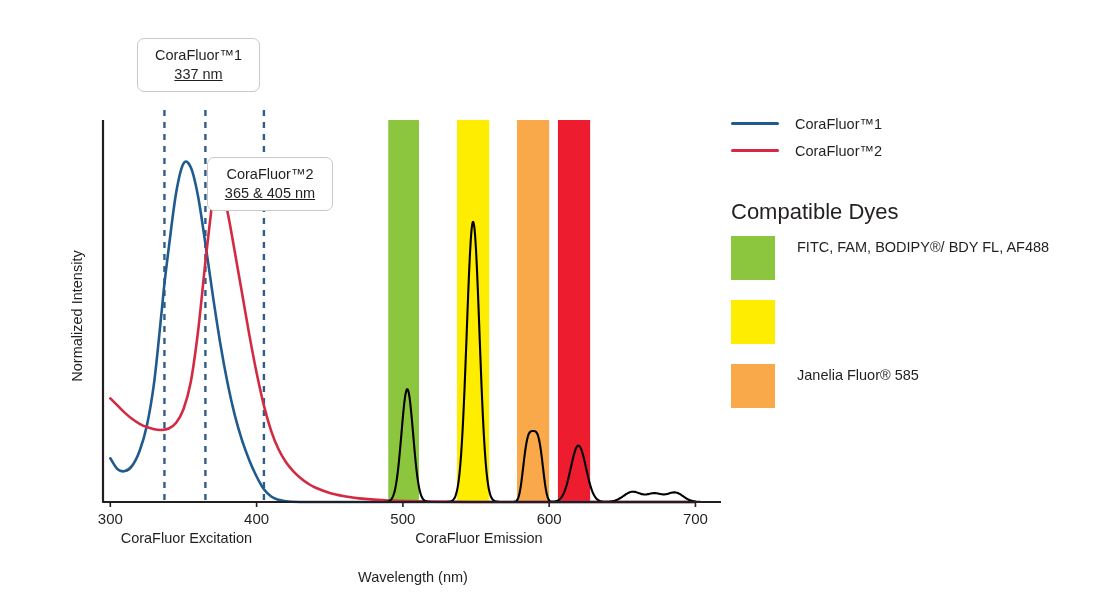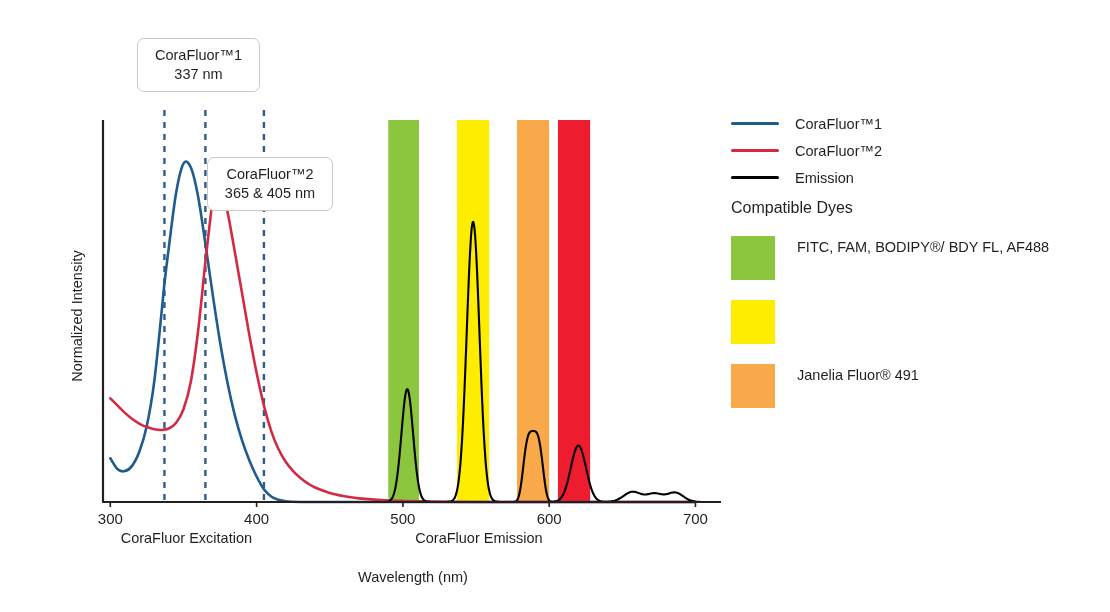--- a/index.html
+++ b/index.html
@@ -16,28 +16,28 @@
   .tick-lbl{font-family:"Liberation Sans",sans-serif;font-size:15px;fill:#231f20;}
   .axis-sub{font-family:"Liberation Sans",sans-serif;font-size:14.5px;fill:#231f20;}
   .axis-title{font-family:"Liberation Sans",sans-serif;font-size:14.5px;fill:#231f20;}
   .ylabel{font-family:"Liberation Sans",sans-serif;font-size:14.5px;fill:#231f20;}
 
   .callout{
     position:absolute;background:#fff;border:1px solid #c9c9c9;border-radius:7px;
     text-align:center;font-size:14.5px;line-height:1.28;color:#231f20;
     padding:7px 10px 8px;box-sizing:border-box;
   }
-  .callout .l2{display:block;}
+  .callout .l2{display:block;text-decoration:underline;}
 
   .legend{position:absolute;left:731px;top:110px;width:340px;}
   .lg-row{display:flex;align-items:center;height:27px;}
   .lg-swatch{width:48px;height:3px;border-radius:2px;margin-right:16px;flex:0 0 auto;}
   .lg-text{font-size:14.5px;color:#231f20;}
 
-  .dyes-title{position:absolute;left:731px;top:199px;font-size:16px;color:#231f20;}
+  .dyes-title{position:absolute;left:731px;top:199px;font-size:22px;color:#231f20;}
   .dyes{position:absolute;left:731px;top:236px;width:360px;}
   .dye-row{display:flex;align-items:flex-start;margin-bottom:20px;}
   .dye-swatch{width:44px;height:44px;flex:0 0 auto;margin-right:22px;}
   .dye-text{font-size:14.5px;line-height:1.35;color:#231f20;padding-top:2px;}
 </style>
 </head>
 <body>
 
 <div id="root">
 
@@ -94,34 +94,30 @@
 
   <div class="legend" id="legend-box">
       <div class="lg-row">
         <div class="lg-swatch" style="background: rgb(31, 91, 142);"></div>
         <div class="lg-text">CoraFluor™1</div>
       </div>
       <div class="lg-row">
         <div class="lg-swatch" style="background: rgb(211, 42, 68);"></div>
         <div class="lg-text">CoraFluor™2</div>
       </div>
-      <div class="lg-row">
-        <div class="lg-swatch" style="background: rgb(0, 0, 0);"></div>
-        <div class="lg-text">Emission</div>
-      </div>
     </div>
 
   <div class="dyes-title">Compatible Dyes</div>
   <div class="dyes" id="dyes-box">
       <div class="dye-row">
         <div class="dye-swatch" style="background: rgb(140, 198, 62);"></div>
         <div class="dye-text">FITC, FAM, BODIPY®/ BDY FL, AF488</div>
       </div>
       <div class="dye-row">
         <div class="dye-swatch" style="background: rgb(255, 237, 0);"></div>
       </div>
       <div class="dye-row">
         <div class="dye-swatch" style="background: rgb(249, 169, 74);"></div>
-        <div class="dye-text">Janelia Fluor® 491</div>
+        <div class="dye-text">Janelia Fluor® 585</div>
       </div>
     </div>
 
 </div>
 
 </body></html>

